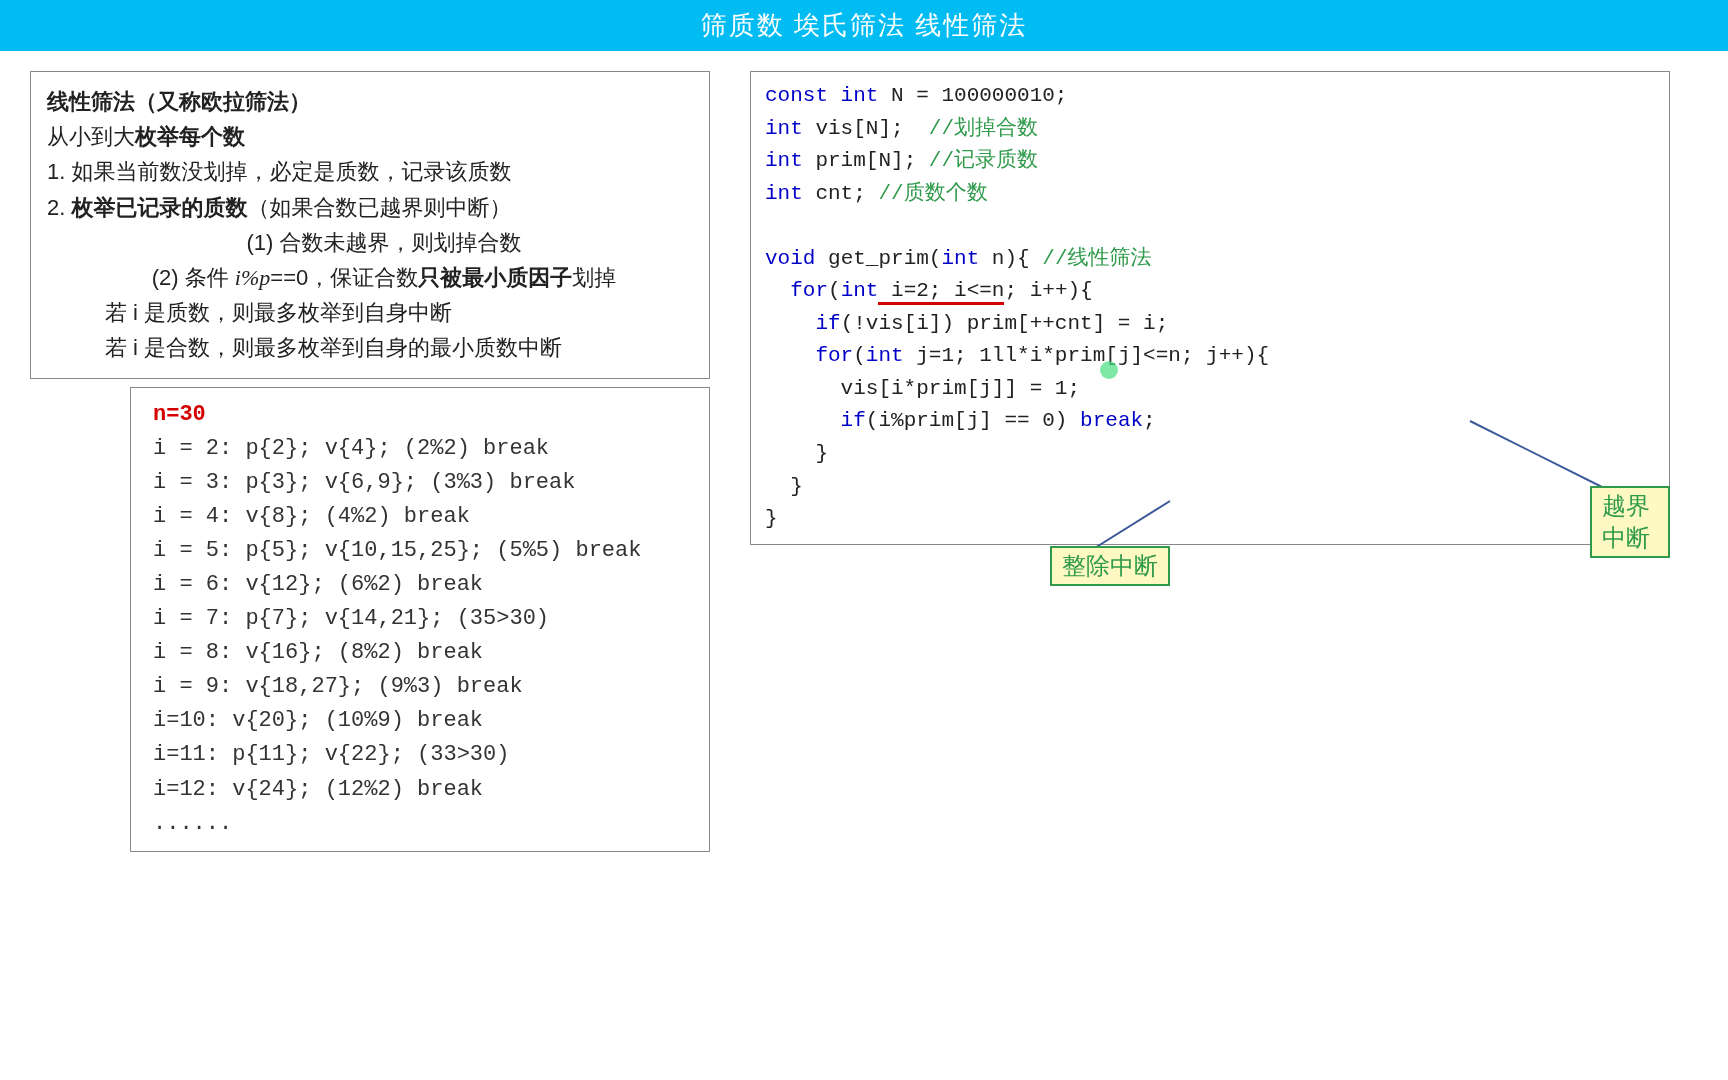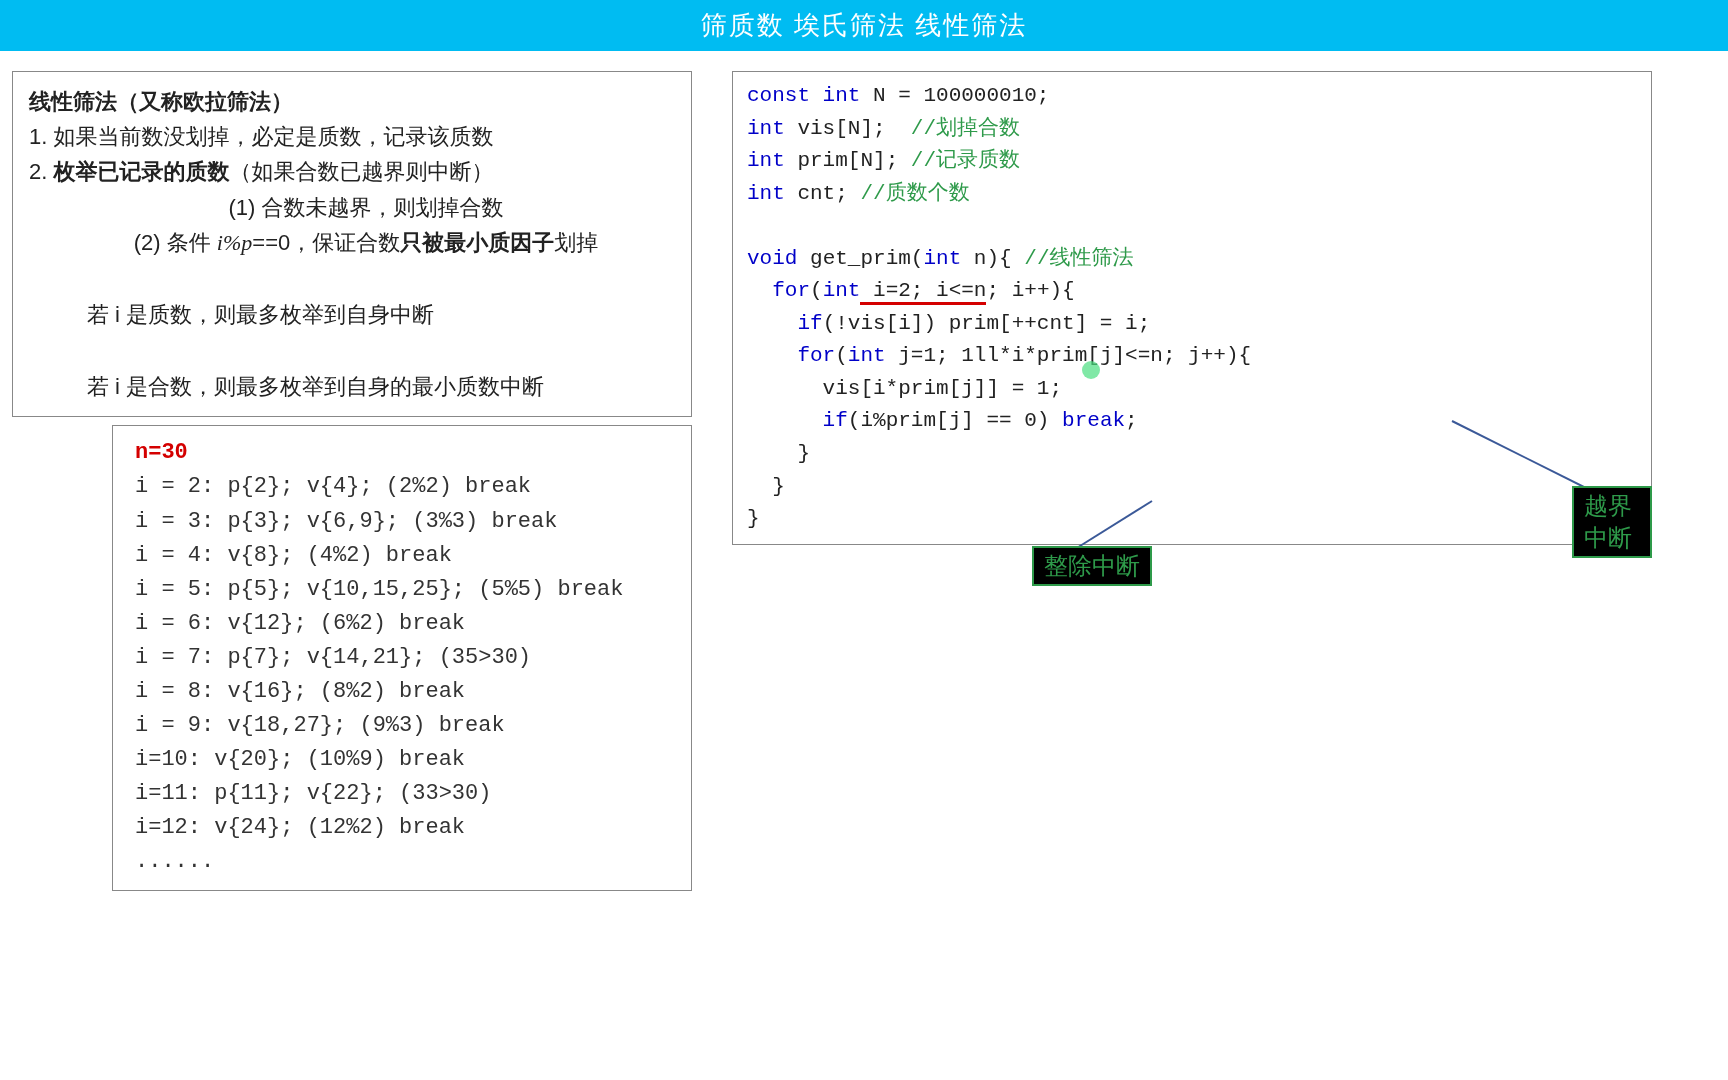--- a/index.html
+++ b/index.html
@@ -17,35 +17,35 @@
     .header {
       background: #00bcf2;
       color: #fff;
       font-size: 26px;
       text-align: center;
       padding: 8px 0;
       letter-spacing: 2px;
     }
     .content {
       display: flex;
-      padding: 20px 12px;
+      padding: 20px 30px;
       gap: 40px;
     }
     .left-col {
       flex: 0 0 680px;
     }
     .explain-box {
       border: 1px solid #888;
       padding: 12px 16px;
       font-size: 22px;
       line-height: 1.6;
       color: #222;
     }
     .explain-box .indent1 { padding-left: 28px; text-align: center; }
-    .explain-box .indent2 { padding-left: 58px; margin-top: 37px; }
+    .explain-box .indent2 { padding-left: 58px; }
     .bold { font-weight: bold; }
     .italic-math { font-style: italic; font-family: "Times New Roman", serif; }
     .trace-box {
       border: 1px solid #888;
       margin-left: 100px;
       margin-top: 8px;
       padding: 10px 22px;
       font-size: 22px;
       font-family: "Consolas", "Courier New", monospace;
       line-height: 1.55;
@@ -72,21 +72,21 @@
     }
     .kw { color: #0000c8; }
     .ty { color: #0000c8; }
     .cm { color: #2e9a4a; }
     .red-underline {
       border-bottom: 3px solid #d40000;
     }
     .annot {
       position: absolute;
       border: 2px solid #2e9a4a;
-      background: #000000;
+      background: #fef9c3;
       color: #2e9a4a;
       font-size: 24px;
       padding: 2px 10px;
       font-family: "Microsoft YaHei", sans-serif;
     }
     .cursor-dot {
       position: absolute;
       width: 18px;
       height: 18px;
       background: #4ade80;
@@ -105,20 +105,23 @@
 
 <div class="header">
   <span>筛质数 埃氏筛法 线性筛法</span>
 </div>
 
 <div class="content">
   <div class="left-col">
     <div class="explain-box">
       <div>
         <span class="bold">线性筛法（又称</span><span class="bold">欧拉筛法</span><span class="bold">）</span>
+      </div>
+      <div>
+        <span>从小到大</span><span class="bold">枚举每个数</span>
       </div>
       <div>1. 如果当前数没划掉，必定是质数，记录该质数</div>
       <div>
         <span>2. </span><span class="bold">枚举已记录的质数</span><span>（如果合数已越界则中断）</span>
       </div>
       <div class="indent1">(1) 合数未越界，则划掉合数</div>
       <div class="indent1">
         <span>(2) 条件 </span><span class="italic-math">i%p</span><span>==0，保证合数</span><span class="bold">只被最小质因子</span><span>划掉</span>
       </div>
       <div class="indent2">若 i 是质数，则最多枚举到自身中断</div>

